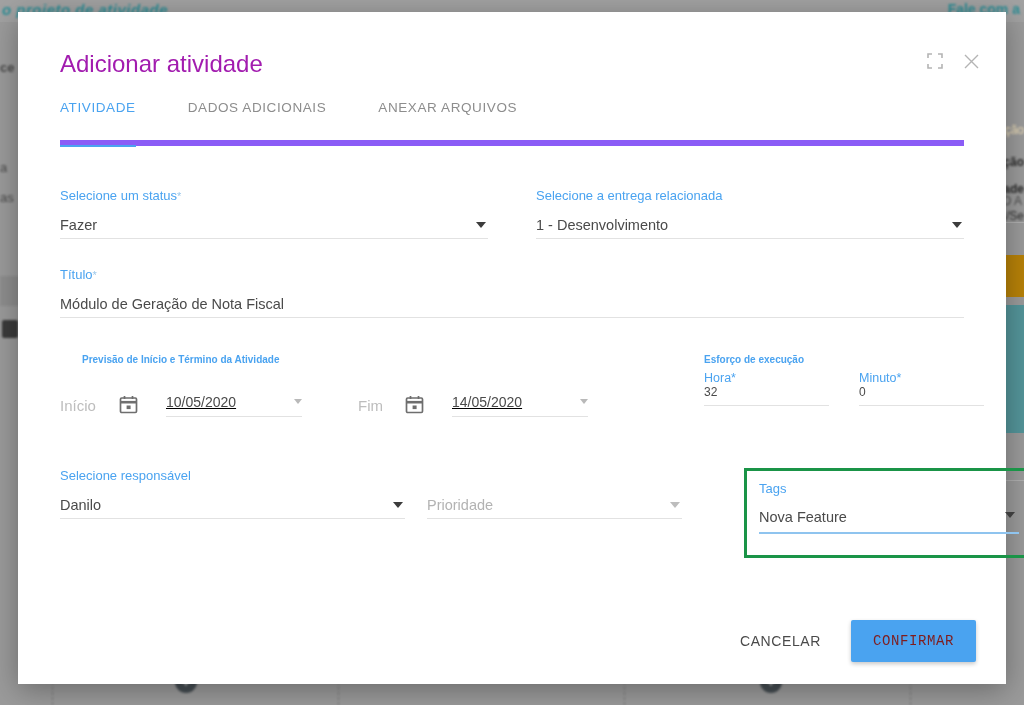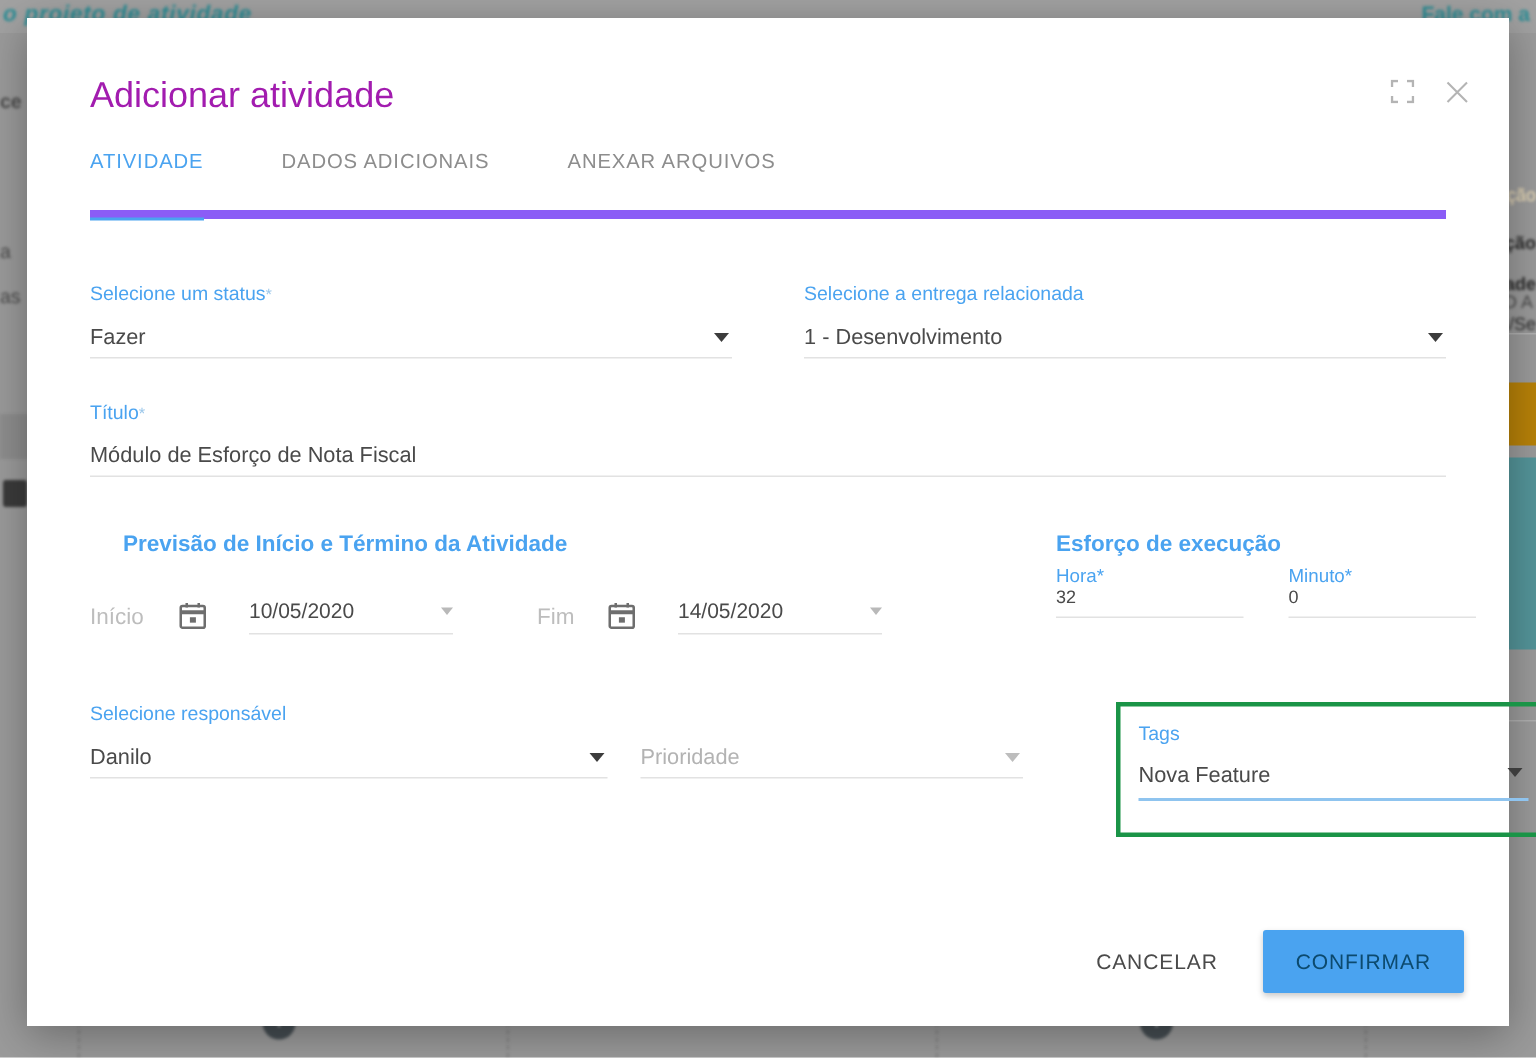--- a/index.html
+++ b/index.html
@@ -169,41 +169,42 @@
     border-top: 6px solid #3c3c3c;
   }
   .caret.light { border-top-color: #bdbdbd; }
 
   .row-2col {
     display: flex; gap: 48px;
   }
   .col-half { width: 446px; }
 
   .section-title {
-    font-size: 15px;
+    font-size: 10px;
     color: #4aa3f0;
     font-weight: bold;
   }
 
   
   .dates-block { position: absolute; left: 42px; top: 0; width: 600px; }
   .date-row { display: flex; align-items: flex-end; margin-top: 28px; }
   .date-group { display: flex; align-items: center; }
   .date-caption {
     font-size: 15px; color: #bdbdbd; width: 58px;
   }
   .cal-icon {
     width: 22px; height: 22px; color: #6e6e6e; margin-right: 26px;
   }
   .cal-icon svg { display: block; }
   .date-input {
     position: relative;
     width: 136px;
     border-bottom: 1px solid #e2e2e2;
     padding-bottom: 5px;
+    text-decoration: underline;
   }
   .date-input .field-value { font-size: 14px; }
   .date-input .caret {
     border-left-width: 4px; border-right-width: 4px; border-top-width: 5px;
     border-top-color: #b9b9b9; right: 0; top: 6px; transform: none;
   }
 
   
   .effort-block { position: absolute; right: 22px; top: 0; width: 280px; }
   .effort-fields { display: flex; gap: 30px; margin-top: 6px; }
@@ -255,25 +256,25 @@
   }
   .btn-text {
     background: none; border: none;
     font-size: 14px; letter-spacing: .6px;
     color: #4a4a4a; cursor: pointer;
     padding: 10px 6px;
     font-family: Liberation Sans, sans-serif;
   }
   .btn-primary {
     background: #4aa3f0; border: none;
-    color: #0c4a6e; font-size: 14px; letter-spacing: .6px;
+    color: #7f1d1d; font-size: 14px; letter-spacing: .6px;
     padding: 13px 22px; cursor: pointer;
     border-radius: 2px;
     box-shadow: 0 2px 4px rgba(0,0,0,.22);
-    font-family: Liberation Sans, sans-serif;
+    font-family: Liberation Mono, monospace;
   }
 </style>
 </head>
 <body>
 
 <div id="bg-layer">
   <div class="bg-topstrip"></div>
   <div class="bg-title-left">o projeto de atividade</div>
   <div class="bg-title-right">Fale com a</div>
 
@@ -351,21 +352,21 @@
           <span class="caret"></span>
         </div>
       </div>
     </div>
 
     <div style="margin-top:28px">
       <div class="field-label">
         <span>Título</span><span class="req">*</span>
       </div>
       <div class="underline-field">
-        <span class="field-value">Módulo de Esforço de Nota Fiscal</span>
+        <span class="field-value">Módulo de Geração de Nota Fiscal</span>
       </div>
     </div>
 
     <div style="position:relative; height:126px; margin-top:36px; margin-left:-42px; margin-right:-42px;">
 
       <div class="dates-block">
         <div class="section-title" style="margin-left:22px">Previsão de Início e Término da Atividade</div>
         <div class="date-row">
           <div class="date-group">
             <div class="date-caption">Início</div>

